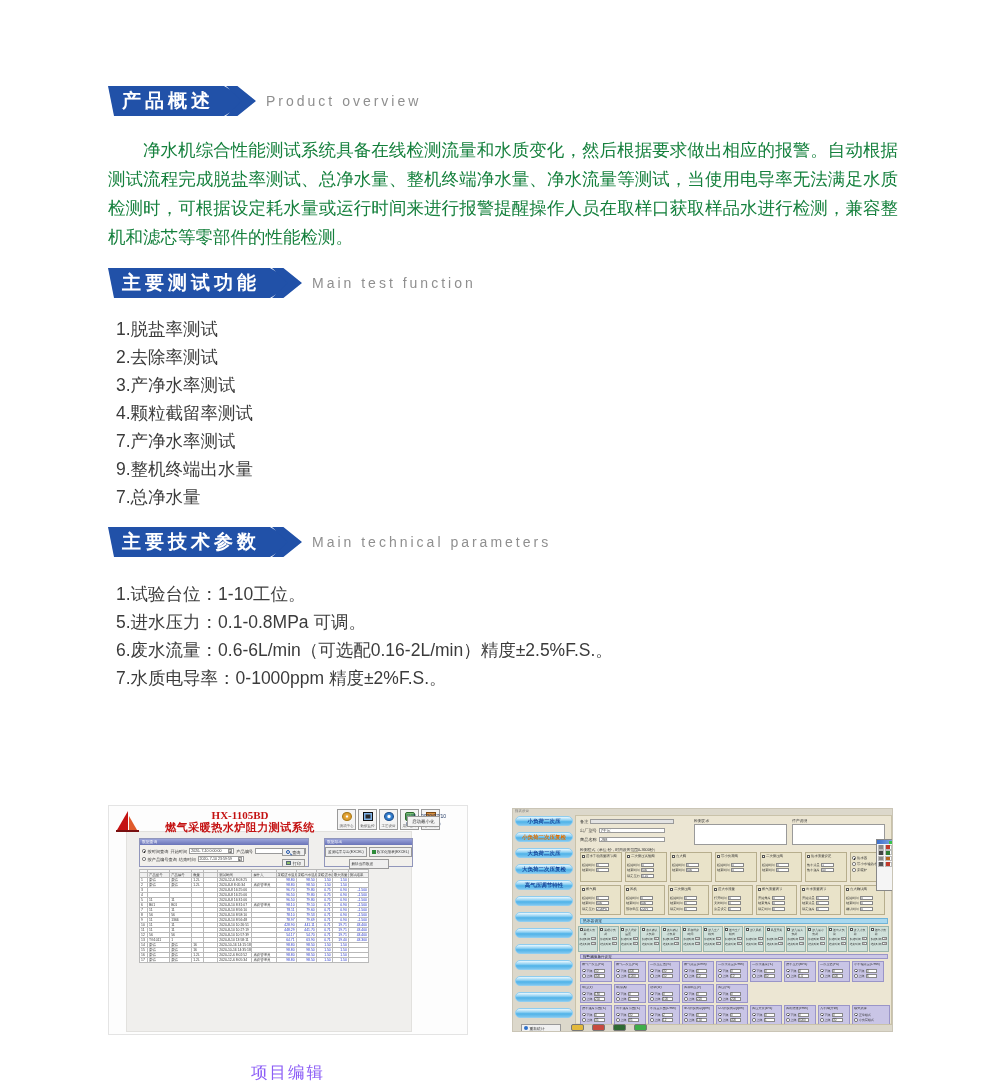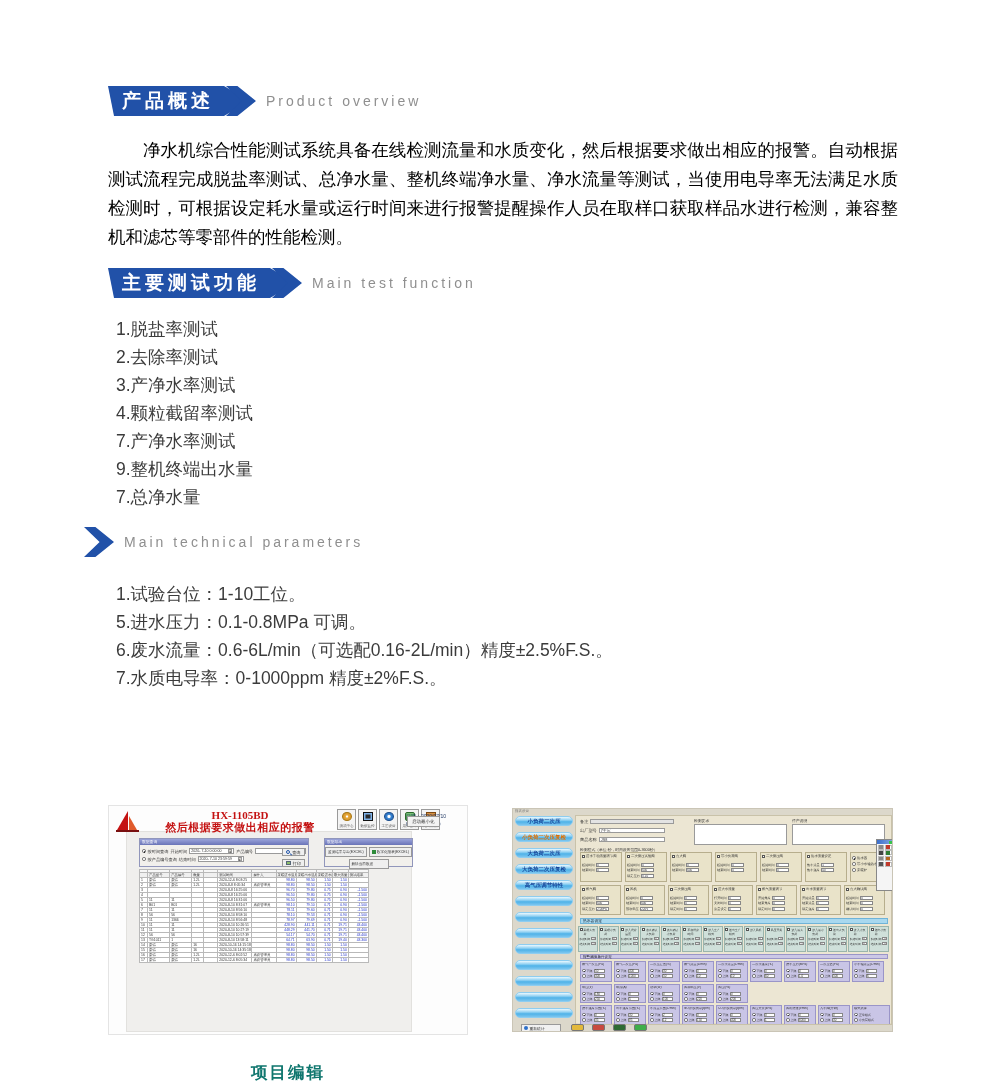--- a/index.html
+++ b/index.html
@@ -11,26 +11,26 @@
   .banner{position:absolute;left:108px;display:flex;align-items:center}
   .ribbon{position:relative;background:#2151a8;color:#fff;font-size:19px;font-weight:bold;
           letter-spacing:4px;line-height:22px;padding:4px 36px 4px 14px;
           clip-path:polygon(0 0,calc(100% - 26px) 0,100% 50%,calc(100% - 26px) 100%,6px 100%)}
   .chev{width:30px;height:30px;margin-left:-24px;background:#2151a8;
         clip-path:polygon(0 0,38% 0,100% 50%,38% 100%,0 100%,52% 50%)}
   .banner-en{color:#8f8f8f;font-size:14px;letter-spacing:3px;margin-left:10px;white-space:nowrap}
 
   
   .para{position:absolute;left:108px;top:136px;width:790px;font-size:17.5px;line-height:29px;
-        text-align:justify;text-indent:2em;color:#000000}
+        text-align:justify;text-indent:2em;color:#15803d}
   .nlist{position:absolute;left:116px;font-size:17.5px;color:#3b3b3b}
   .li-item{margin-bottom:10px;line-height:18px;white-space:nowrap}
 
   
-  .cap{position:absolute;top:1062px;font-size:16.5px;color:#0f766e;letter-spacing:2px;font-weight:700;text-align:center}
+  .cap{position:absolute;top:1062px;font-size:16.5px;color:#8b5cf6;letter-spacing:2px;font-weight:400;text-align:center}
 
   
   .pe{position:absolute;left:108px;top:805px;width:360px;height:230px;background:#fdfdfd;
       border:1px solid #e4e4e4;font-size:5px;color:#333;overflow:hidden}
   .pe-gray{position:absolute;left:17px;top:25px;width:286px;height:201px;background:#f0efed;border:1px solid #e2e1de}
   .pe-logo{position:absolute;left:6px;top:4px;width:26px;height:22px}
   .pe-title{position:absolute;left:36px;top:3px;width:190px;text-align:center;color:#c41212;line-height:1.1}
   .pe-title .t1{font-family:"Liberation Serif",serif;font-size:11px;font-weight:bold}
   .pe-title .t2{font-size:11px;font-weight:bold;letter-spacing:0.5px;white-space:nowrap}
   .pe-toolbar{position:absolute;left:228px;top:3px;display:flex;gap:2px}
@@ -154,20 +154,21 @@
       <div class="li-item">1.脱盐率测试</div>
       <div class="li-item">2.去除率测试</div>
       <div class="li-item">3.产净水率测试</div>
       <div class="li-item">4.颗粒截留率测试</div>
       <div class="li-item">7.产净水率测试</div>
       <div class="li-item">9.整机终端出水量</div>
       <div class="li-item">7.总净水量</div>
     </div>
 
   <div class="banner" style="top:527px">
+    <div class="ribbon">主要技术参数</div>
     <div class="chev"></div>
     <span class="banner-en">Main technical parameters</span>
   </div>
 
   <div class="nlist" style="top:585px" id="list-params">
       <div class="li-item">1.试验台位：1-10工位。</div>
       <div class="li-item">5.进水压力：0.1-0.8MPa 可调。</div>
       <div class="li-item">6.废水流量：0.6-6L/min（可选配0.16-2L/min）精度±2.5%F.S.。</div>
       <div class="li-item">7.水质电导率：0-1000ppm 精度±2%F.S.。</div>
     </div>
@@ -176,21 +177,21 @@
     <div class="pe-gray"></div>
 
     <svg class="pe-logo" viewBox="0 0 26 22">
       <polygon points="2,20 13,1 13,20" fill="#c41212"></polygon>
       <polygon points="14,6 22,20 14,20" fill="#e05a2b"></polygon>
       <rect x="1" y="20" width="23" height="2" fill="#7a1010"></rect>
     </svg>
 
     <div class="pe-title">
       <div class="t1">HX-1105BD</div>
-      <div class="t2">然后根据要求做出相应的报警</div>
+      <div class="t2">燃气采暖热水炉阻力测试系统</div>
     </div>
 
     <div class="pe-toolbar" id="pe-toolbar">
         <div class="pe-tool">
           <div class="pe-ic ic-gauge"></div>
           <div class="pe-tl">测试中心</div>
         </div>
         <div class="pe-tool">
           <div class="pe-ic ic-monitor"></div>
           <div class="pe-tl">数据监控</div>

